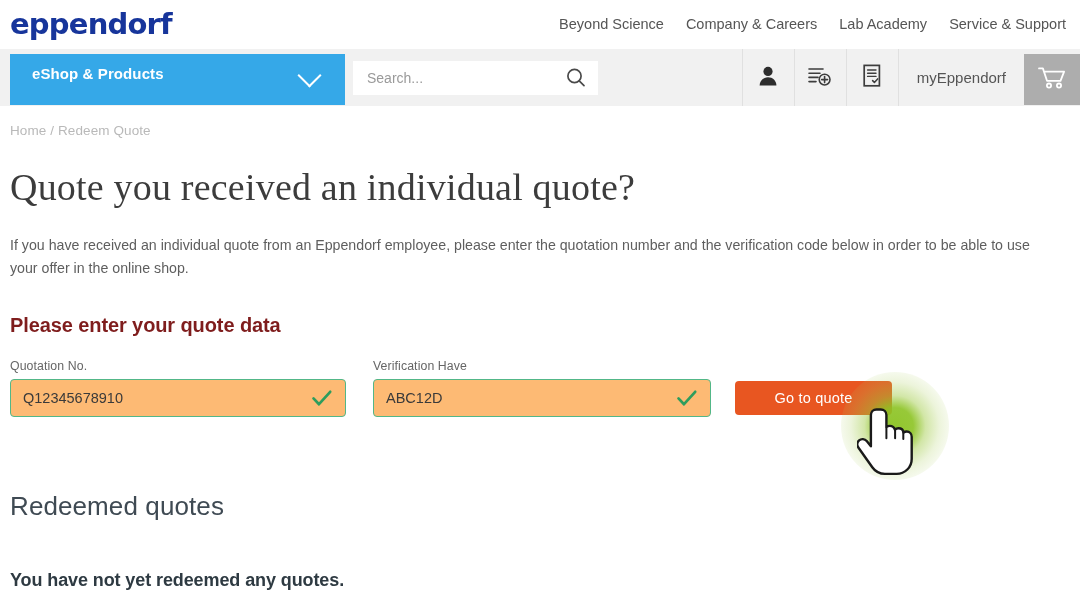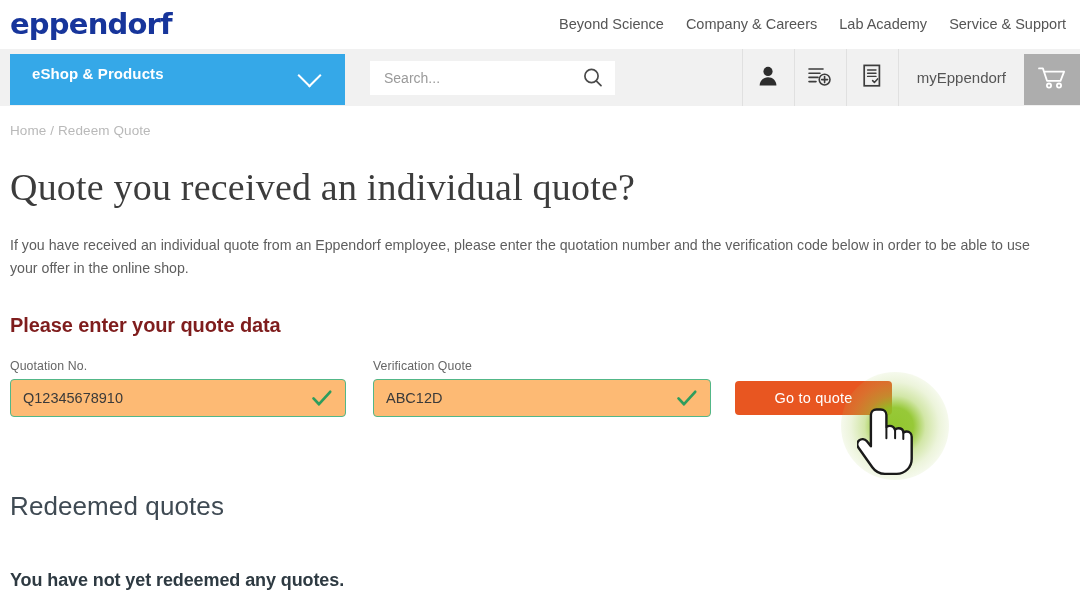--- a/index.html
+++ b/index.html
@@ -93,21 +93,21 @@
     width: 15px; height: 15px;
     border-right: 2.5px solid #ffffff;
     border-bottom: 2.5px solid #ffffff;
     transform: rotate(45deg);
   }
 
   .search-wrap {
     flex: 0 0 auto;
     display: flex;
     align-items: center;
-    margin-left: 25px;
+    margin-left: 8px;
   }
 
   .search-box {
     width: 245px;
     height: 34px;
     background: #ffffff;
     border: none;
     display: flex;
     align-items: center;
     padding: 0 10px 0 14px;
@@ -418,21 +418,21 @@
         <input class="text-input" type="text" value="Q12345678910" style="">
         <span class="check-icon">
           <svg width="22" height="20" viewBox="0 0 22 20">
             <polyline points="2.5,10.4 8,16.2 19.2,3.8" fill="none" stroke="#2e9d5d" stroke-width="2.7" stroke-linecap="round" stroke-linejoin="round"></polyline>
           </svg>
         </span>
       </div>
     </div>
 
     <div class="field verification">
-      <label class="field-label">Verification Quote</label>
+      <label class="field-label">Verification Have</label>
       <div class="input-shell">
         <input class="text-input" type="text" value="ABC12D" style="">
         <span class="check-icon">
           <svg width="22" height="20" viewBox="0 0 22 20">
             <polyline points="2.5,10.4 8,16.2 19.2,3.8" fill="none" stroke="#2e9d5d" stroke-width="2.7" stroke-linecap="round" stroke-linejoin="round"></polyline>
           </svg>
         </span>
       </div>
     </div>
 

